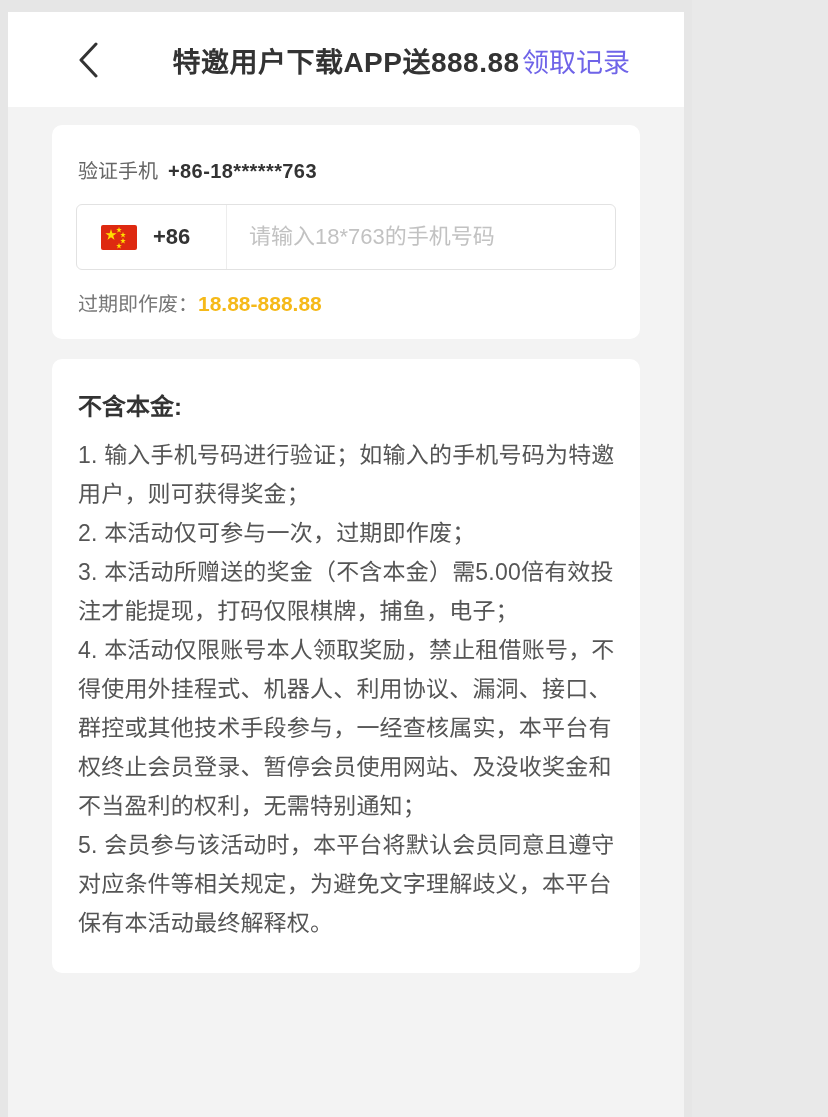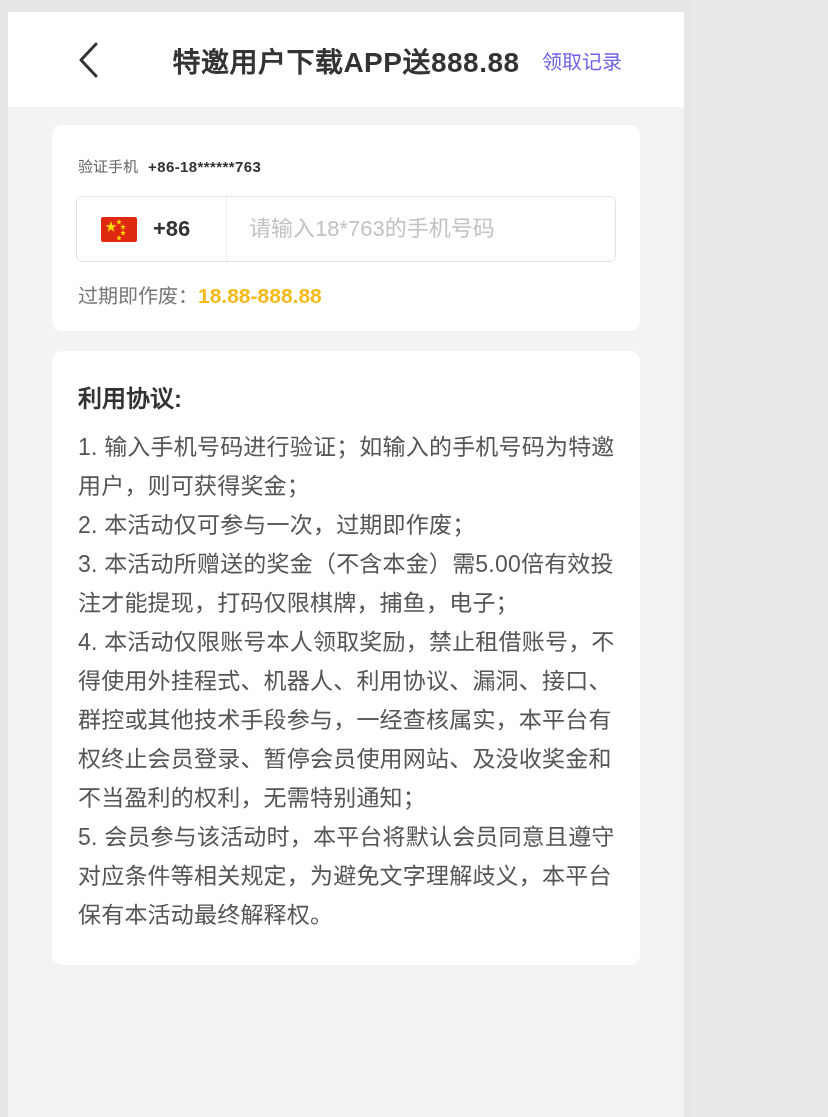--- a/index.html
+++ b/index.html
@@ -70,24 +70,24 @@
   }
   .back-btn svg { display: block; }
   .header-title {
     font-size: 28px;
     font-weight: bold;
     color: #333333;
     letter-spacing: 0.5px;
   }
   .header-right {
     position: absolute;
-    right: 62px;
+    right: 54px;
     top: 50%;
     transform: translateY(-50%);
-    font-size: 20px;
+    font-size: 27px;
     color: #6f64e8;
     cursor: pointer;
     white-space: nowrap;
   }
 
   
   .page-body {
     background: #f3f3f3;
     padding: 18px 44px 0 44px;
     min-height: calc(1117px - 12px - 95px);
@@ -96,21 +96,21 @@
 
   .card {
     background: #ffffff;
     border-radius: 10px;
     margin-bottom: 20px;
     padding: 26px 24px 22px 24px;
     box-sizing: border-box;
   }
 
   .verify-line {
-    font-size: 15px;
+    font-size: 20px;
     color: #666666;
     margin: 4px 0 20px 2px;
   }
   .verify-line .num {
     color: #333333;
     font-weight: bold;
     margin-left: 10px;
     letter-spacing: 0.4px;
   }
 
@@ -270,21 +270,21 @@
           <input class="field-input" type="text" value="" placeholder="请输入18*763的手机号码" style="">
         </div>
 
 
         <div class="amount-line">
           <span>过期即作废：</span><span class="val">18.88-888.88</span>
         </div>
       </div>
 
       <div class="card rules-card">
-        <div class="rules-title">利用协议:</div>
+        <div class="rules-title">不含本金:</div>
         <ul class="rules-list">
           <li>1. 输入手机号码进行验证；如输入的手机号码为特邀用户，则可获得奖金；</li>
           <li>2. 本活动仅可参与一次，过期即作废；</li>
           <li>3. 本活动所赠送的奖金（不含本金）需5.00倍有效投注才能提现，打码仅限棋牌，捕鱼，电子；</li>
           <li>4. 本活动仅限账号本人领取奖励，禁止租借账号，不得使用外挂程式、机器人、利用协议、漏洞、接口、群控或其他技术手段参与，一经查核属实，本平台有权终止会员登录、暂停会员使用网站、及没收奖金和不当盈利的权利，无需特别通知；</li>
           <li>5. 会员参与该活动时，本平台将默认会员同意且遵守对应条件等相关规定，为避免文字理解歧义，本平台保有本活动最终解释权。</li>
         </ul>
       </div>
 
     </div>

